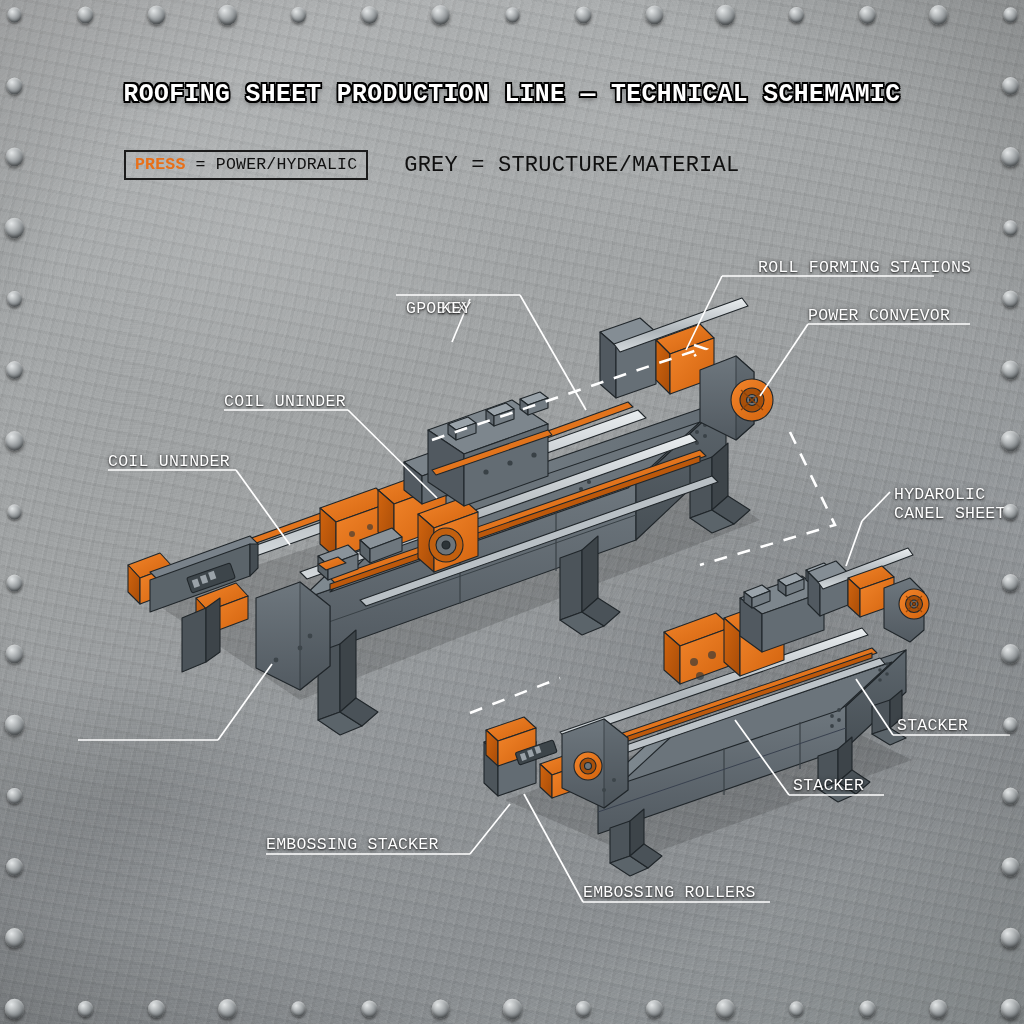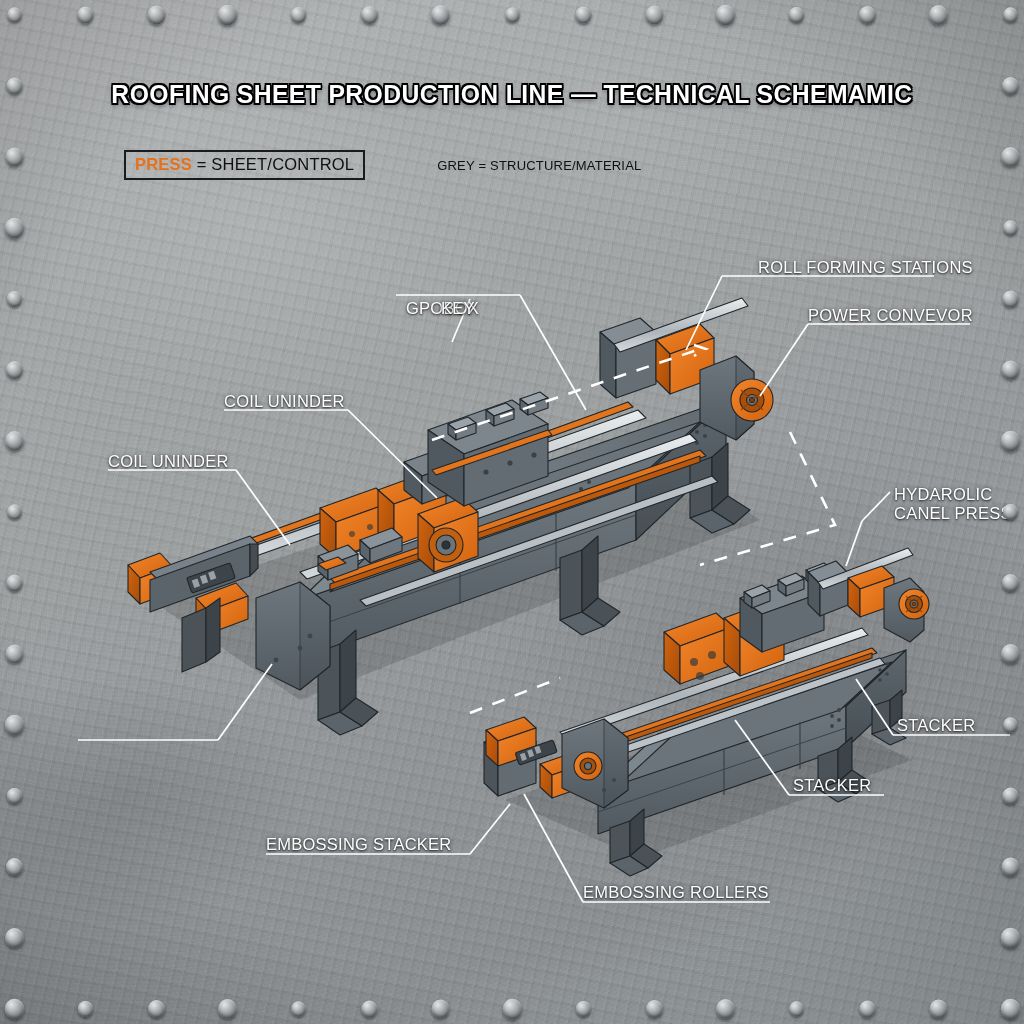--- a/index.html
+++ b/index.html
@@ -1,18 +1,18 @@
 <!DOCTYPE html>
 <html><head>
 <meta charset="utf-8">
 <style>
   html,body{margin:0;padding:0;background:#2b2b2b;}
   #stage{
     position:relative;width:1024px;height:1024px;overflow:hidden;
-    font-family:Liberation Sans, sans-serif;
+    font-family:Liberation Mono, monospace;
     background:
       
       radial-gradient(ellipse 380px 260px at 26% 22%, rgba(255,255,255,.11), rgba(255,255,255,0) 70%),
       radial-gradient(ellipse 420px 300px at 76% 64%, rgba(0,0,0,.10), rgba(0,0,0,0) 70%),
       radial-gradient(ellipse 300px 200px at 60% 12%, rgba(255,255,255,.07), rgba(255,255,255,0) 70%),
       radial-gradient(ellipse 260px 180px at 12% 78%, rgba(0,0,0,.12), rgba(0,0,0,0) 70%),
       repeating-linear-gradient(103deg, rgba(255,255,255,.035) 0 2px, rgba(0,0,0,.03) 2px 5px, rgba(255,255,255,0) 5px 11px),
       repeating-linear-gradient(11deg, rgba(0,0,0,.035) 0 3px, rgba(255,255,255,.025) 3px 7px, rgba(0,0,0,0) 7px 14px),
       linear-gradient(160deg,#b9bbbc 0%, #a8abac 18%, #9fa2a3 42%, #93979a 62%, #8b8f92 82%, #9aa0a2 100%);
     background-color:#9fa3a5;
@@ -44,21 +44,21 @@
       0 -1.8px 0 #000,0 1.8px 0 #000,-1.8px 0 0 #000,1.8px 0 0 #000,
       0 3px 5px rgba(0,0,0,.55);
     transform:scaleX(.97);
   }
   #legend{position:absolute;left:124px;top:150px;display:flex;align-items:center;gap:36px;}
   #legend-box{
     border:2px solid #1b1b1b;padding:3px 9px 4px 9px;background:rgba(255,255,255,.05);
     font-size:16.5px;letter-spacing:.2px;color:#101010;white-space:nowrap;
   }
   #legend-box .ok{color:#e8701a;font-weight:bold;}
-  #legend-grey{font-size:13px;color:#101010;letter-spacing:.2px;white-space:nowrap;margin-left:36px;}
+  #legend-grey{font-size:22px;color:#101010;letter-spacing:.2px;white-space:nowrap;}
 
   .lbl{
     position:absolute;color:#ffffff;font-size:16.5px;line-height:19px;
     letter-spacing:.25px;white-space:pre;
     text-shadow:0 1px 2px rgba(0,0,0,.75),0 0 4px rgba(0,0,0,.45);
     pointer-events:none;
   }
 
   svg.ov{position:absolute;left:0;top:0;width:1024px;height:1024px;pointer-events:none;}
   .lead{stroke:#ffffff;stroke-width:1.7;fill:none;}
@@ -457,32 +457,32 @@
 
     <path class="lead" d="M583 902 L770 902"></path>
     <path class="lead" d="M583 902 L524 794"></path>
   </svg>
 
   <div id="vig"></div>
 
   <div id="title">ROOFING SHEET PRODUCTION LINE — TECHNICAL SCHEMAMIC</div>
 
   <div id="legend">
-    <div id="legend-box"><span class="ok">PRESS</span><span> = SHEET/CONTROL</span></div>
+    <div id="legend-box"><span class="ok">PRESS</span><span> = POWER/HYDRALIC</span></div>
     <div id="legend-grey">GREY = STRUCTURE/MATERIAL</div>
   </div>
 
   <div class="lbl" style="left:758px;top:258px;">ROLL FORMING STATIONS</div>
   <div class="lbl" style="left:808px;top:306px;">POWER CONVEVOR</div>
   <div class="lbl" style="left:406px;top:299px;">GPOBOX</div>
   <div class="lbl" style="left:441px;top:299px;">KEY</div>
   <div class="lbl" style="left:224px;top:392px;">COIL UNINDER</div>
   <div class="lbl" style="left:108px;top:452px;">COIL UNINDER</div>
   <div class="lbl" style="left:894px;top:485px;">HYDAROLIC
-CANEL PRESS</div>
+CANEL SHEET</div>
   <div class="lbl" style="left:897px;top:716px;">STACKER</div>
   <div class="lbl" style="left:793px;top:776px;">STACKER</div>
   <div class="lbl" style="left:266px;top:835px;">EMBOSSING STACKER</div>
   <div class="lbl" style="left:583px;top:883px;text-align:right;">EMBOSSING ROLLERS</div>
 
   <div id="rivets">
       <div class="rivet" style="left: 5.5px; top: 6px; transform: scale(0.85);"></div>
       <div class="rivet" style="left: 5.5px; top: 1000px; transform: scale(1.15);"></div>
       <div class="rivet" style="left: 76.6429px; top: 6px; transform: scale(0.95);"></div>
       <div class="rivet" style="left: 76.6429px; top: 1000px; transform: scale(0.9);"></div>

